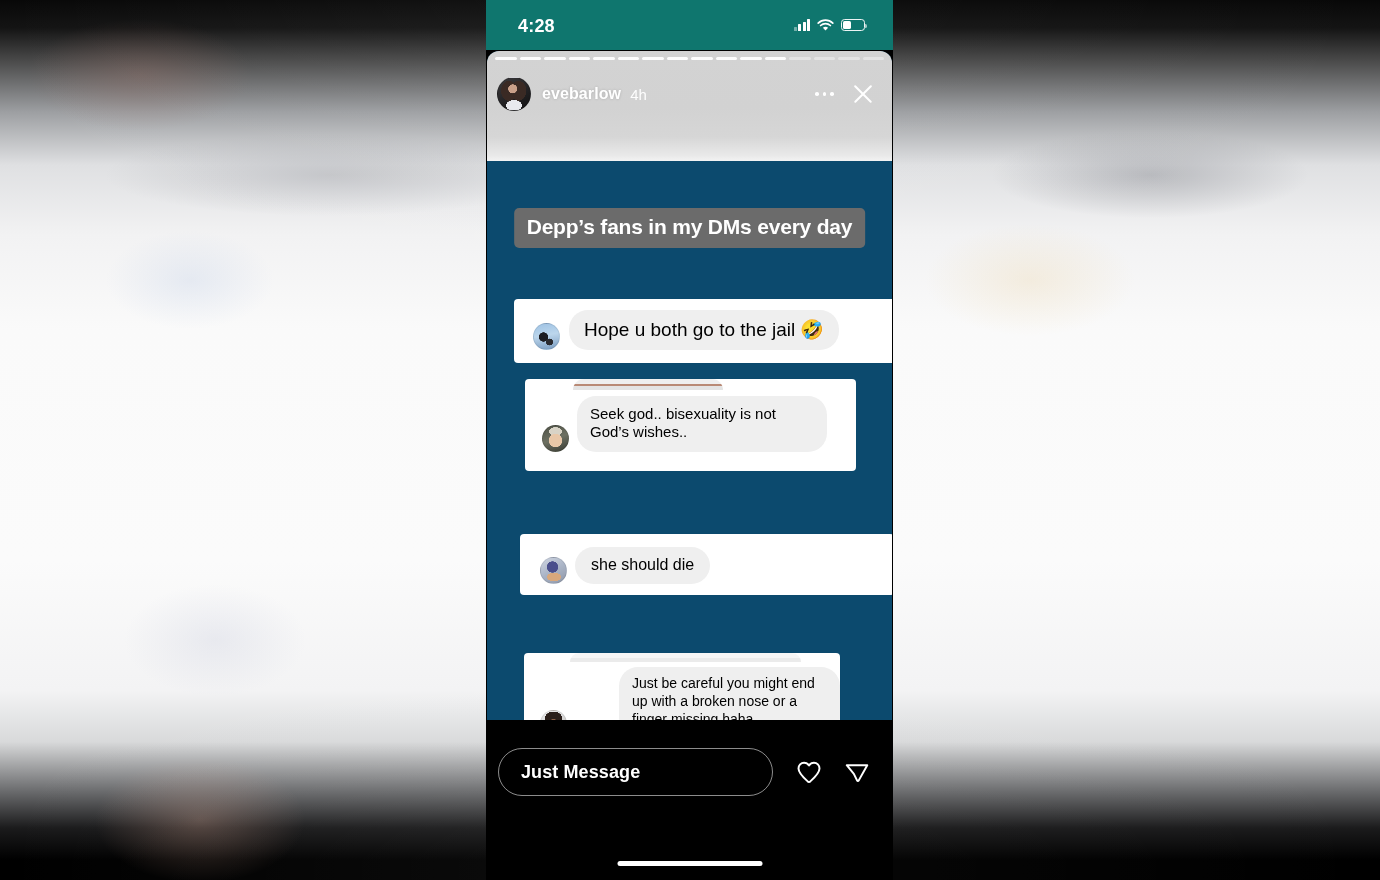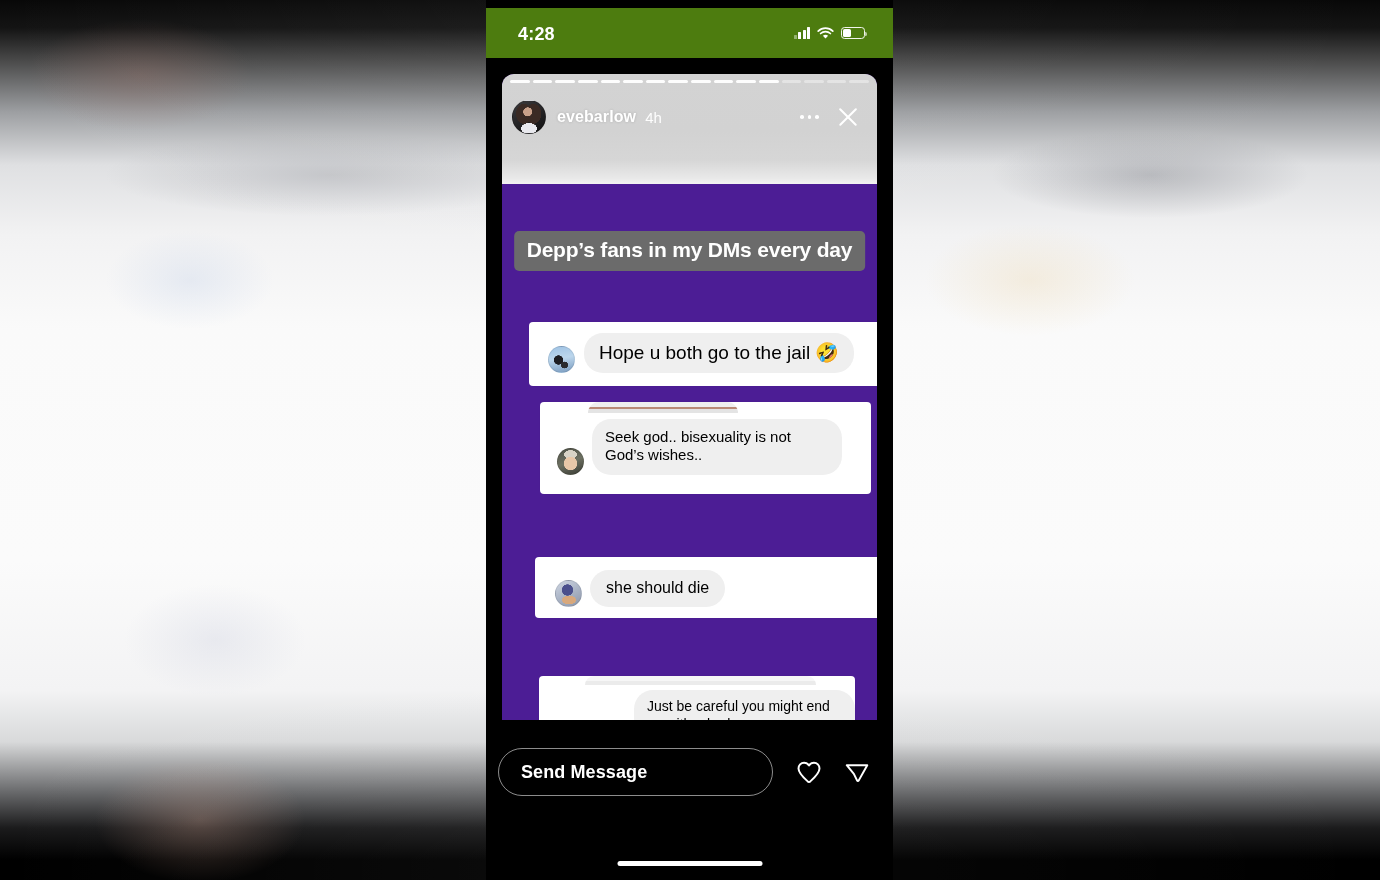--- a/index.html
+++ b/index.html
@@ -57,27 +57,26 @@
     left: 486px; top: 0;
     width: 407px; height: 880px;
     background: #000;
     overflow: hidden;
   }
 
   
   #statusbar {
     position: relative;
     height: 50px;
-    background: #4d7c0f;
+    background: #0f766e;
     display: flex;
     align-items: center;
     justify-content: space-between;
     padding: 0 28px 0 32px;
     color: #fff;
-    margin-top: 8px;
   }
   #clock {
     font-size: 18px;
     font-weight: bold;
     letter-spacing: .2px;
     line-height: 1;
     padding-top: 2px;
   }
   #status-icons { display: flex; align-items: center; gap: 7px; }
   .sig { display: flex; align-items: flex-end; gap: 1.5px; height: 11px; }
@@ -97,23 +96,23 @@
   .batt::after {
     content: ""; position: absolute; right: -3.4px; top: 3.6px;
     width: 2px; height: 4.4px; border-radius: 0 1.5px 1.5px 0;
     background: rgba(255,255,255,.6);
   }
   .batt span { display: block; height: 100%; background: #fff; border-radius: 1.6px; }
 
   
   #story {
     position: relative;
-    margin: 16px;
+    margin: 1px;
     height: 720px;
-    background: #4c1d95;
+    background: #0c4a6e;
     border-radius: 12px 12px 0 0;
     overflow: hidden;
   }
   
   #story-topband {
     position: absolute; left: 0; right: 0; top: 0; height: 110px;
     background: linear-gradient(to bottom, #d3d3d3 0%, #d2d2d2 52%, #d6d6d6 78%, #e9e9e9 95%, #f3f3f3 100%);
   }
 
   #progress {
@@ -360,21 +359,21 @@
       <div class="dm-row">
         <div class="dm-avatar" style="background:radial-gradient(circle at 50% 56%, #8a5f46 0 30%, transparent 32%),
                     radial-gradient(ellipse 12px 9px at 50% 28%, #2b1f1a 0 70%, transparent 72%),
                     linear-gradient(160deg,#efefef 0%,#d9d9d9 40%,#b9b0aa 100%);"></div>
         <div class="dm-bubble">Just be careful you might end up with a broken nose or a finger missing haha</div>
       </div>
     </div>
   </div>
 
   <div id="bottombar">
-    <div id="send-input">Send Message</div>
+    <div id="send-input">Just Message</div>
     <svg id="heart-icon" viewBox="0 0 24 24">
       <path d="M12 20.5c-.4 0-.8-.15-1.1-.43C7.2 16.8 3 13.1 3 9.05 3 6.2 5.1 4.1 7.75 4.1c1.7 0 3.3.85 4.25 2.2.95-1.35 2.55-2.2 4.25-2.2C18.9 4.1 21 6.2 21 9.05c0 4.05-4.2 7.75-7.9 11.02-.3.28-.7.43-1.1.43z" fill="none" stroke="#fff" stroke-width="1.7" stroke-linejoin="round"></path>
     </svg>
     <svg id="share-icon" viewBox="0 0 24 24">
       <path d="M3.2 6.2h17.6L13.4 19.4c-.28.5-1 .48-1.25-.03L9.3 13.6 3.2 6.2z" fill="none" stroke="#fff" stroke-width="1.7" stroke-linejoin="round" stroke-linecap="round"></path>
     </svg>
     <div id="home-indicator"></div>
   </div>
 
 </div>

